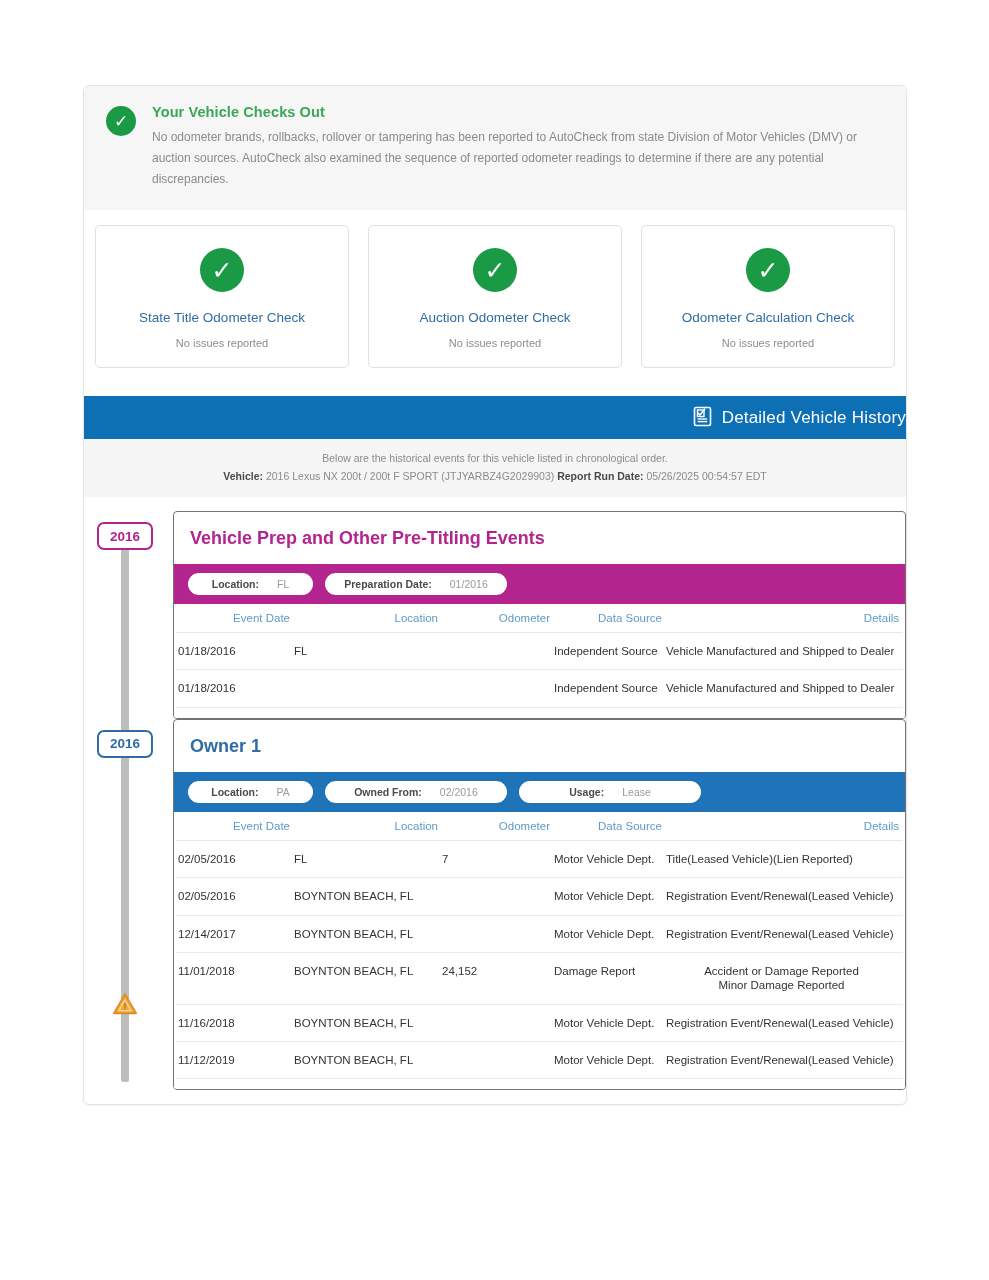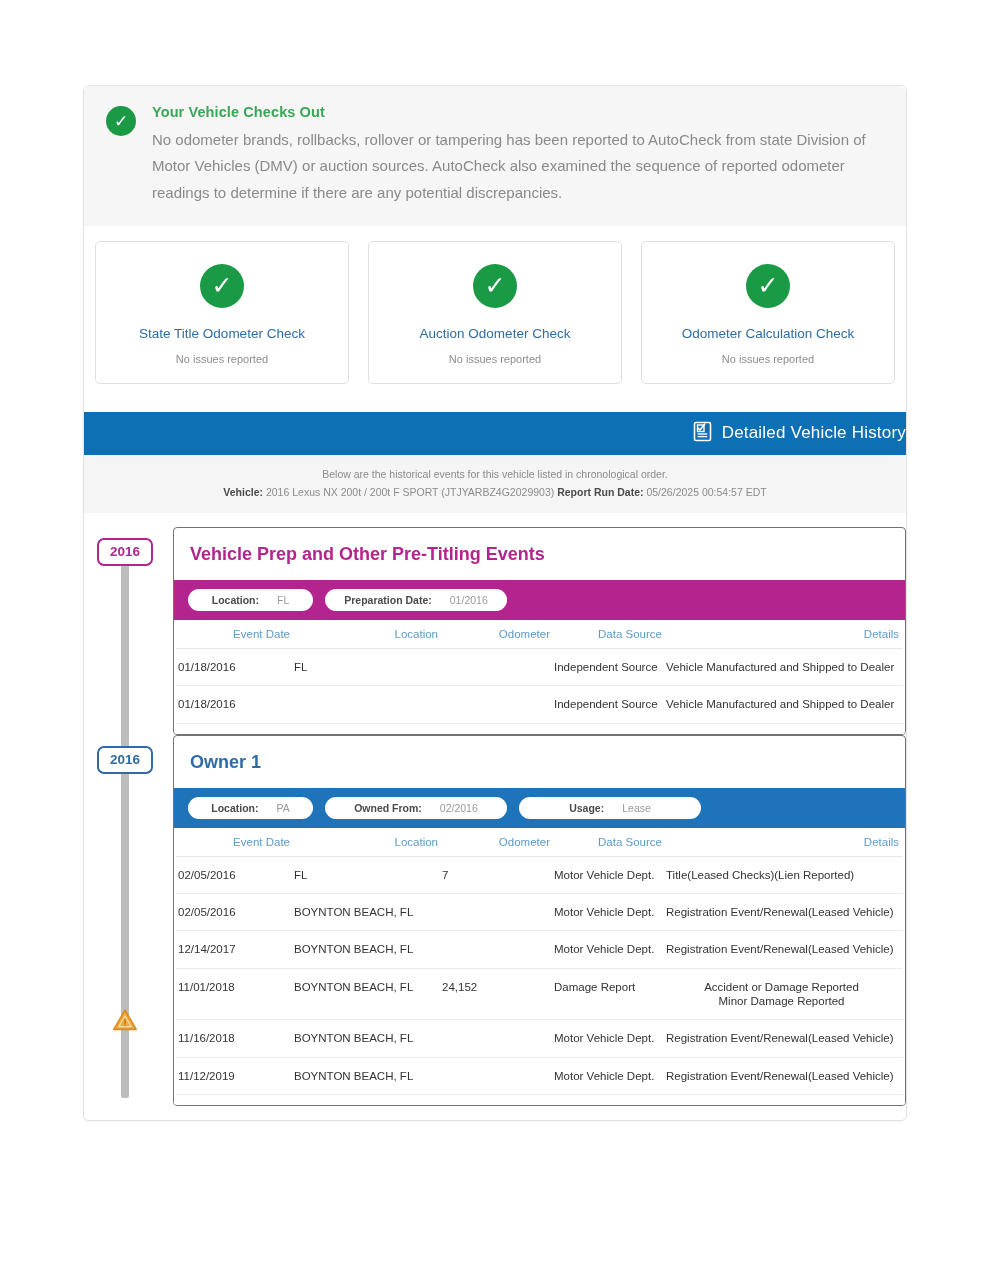--- a/index.html
+++ b/index.html
@@ -56,21 +56,21 @@
   .banner-text { flex: 1 1 auto; }
   .banner-title {
     color: #3aa757;
     font-size: 14.5px;
     font-weight: bold;
     margin: 0 0 7px 0;
     letter-spacing: .1px;
   }
   .banner-body {
     color: #8a8a8a;
-    font-size: 15px;
+    font-size: 12px;
     line-height: 1.75;
     margin: 0;
     max-width: 745px;
   }
 
   
   .checks-row {
     display: flex;
     gap: 19px;
     padding: 15px 11px 0 11px;
@@ -410,21 +410,21 @@
                 <th class="c-src">Data Source</th>
                 <th class="c-det">Details</th>
               </tr>
             </thead>
             <tbody>
               <tr>
                 <td class="c-date">02/05/2016</td>
                 <td class="c-loc">FL</td>
                 <td class="c-odo">7</td>
                 <td class="c-src">Motor Vehicle Dept.</td>
-                <td class="c-det">Title(Leased Checks)(Lien Reported)</td>
+                <td class="c-det">Title(Leased Vehicle)(Lien Reported)</td>
               </tr>
               <tr>
                 <td class="c-date">02/05/2016</td>
                 <td class="c-loc">BOYNTON BEACH, FL</td>
                 <td class="c-odo"></td>
                 <td class="c-src">Motor Vehicle Dept.</td>
                 <td class="c-det">Registration Event/Renewal(Leased Vehicle)</td>
               </tr>
               <tr>
                 <td class="c-date">12/14/2017</td>

